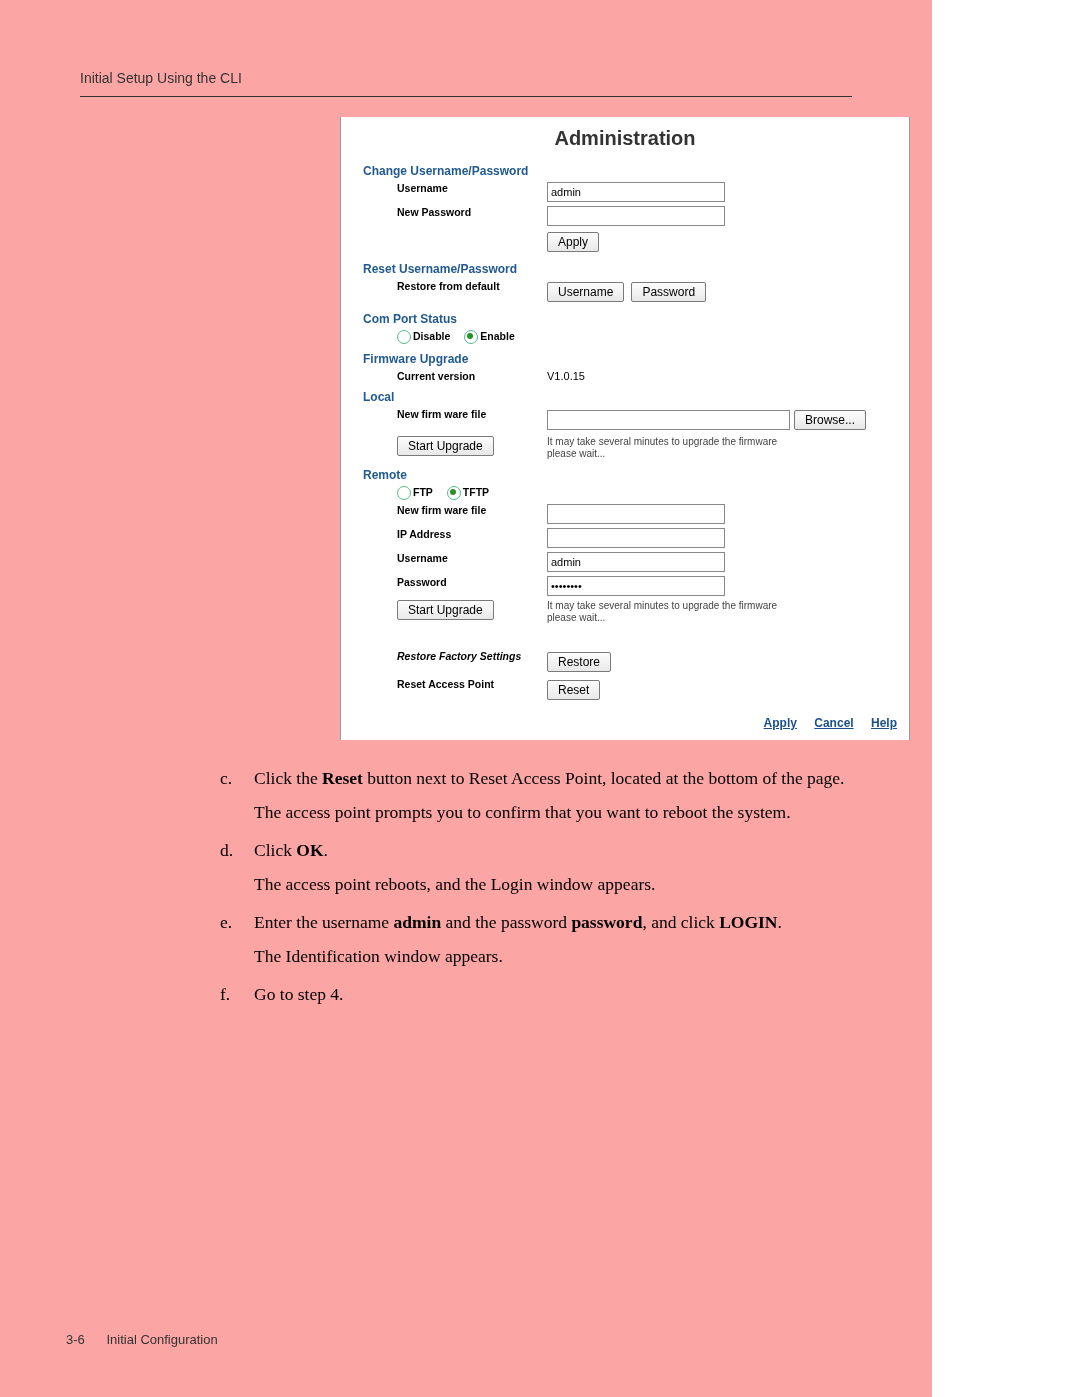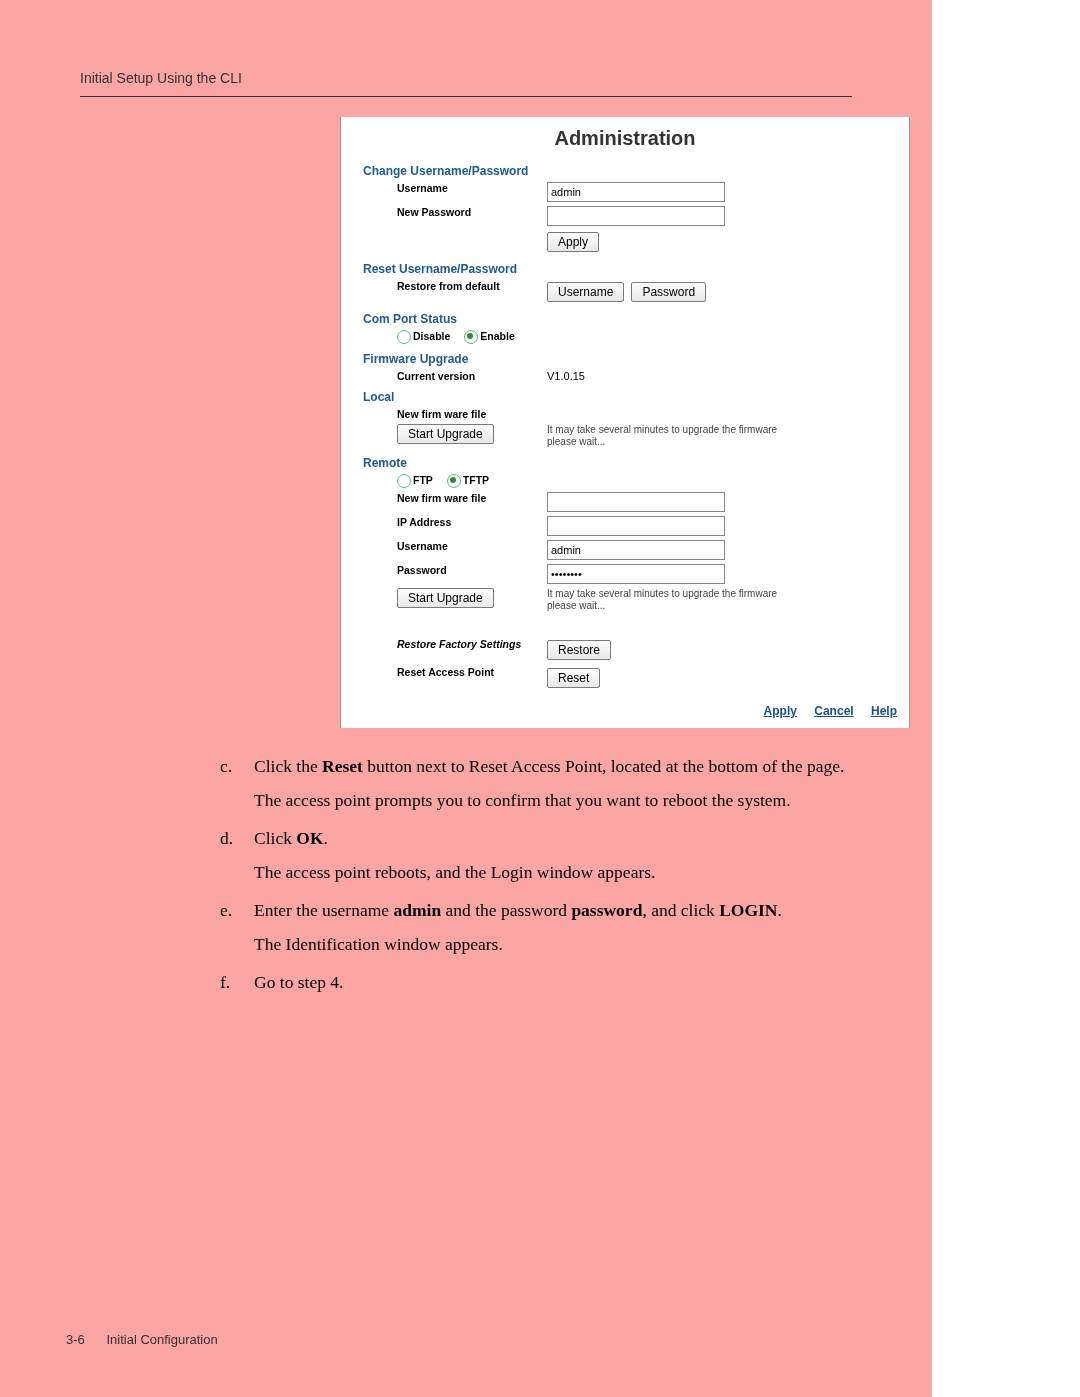--- a/index.html
+++ b/index.html
@@ -193,20 +193,24 @@
 
       <div class="sect-title">Firmware Upgrade</div>
       <div class="frow">
         <div class="lbl">Current version</div>
         <div class="val">V1.0.15</div>
       </div>
 
       <div class="sect-title">Local</div>
       <div class="frow">
         <div class="lbl">New firm ware file</div>
+        <div class="val" style="display:flex; align-items:center; gap:4px;">
+          <input class="text wide" type="text" style="">
+          <button class="btn">Browse...</button>
+        </div>
       </div>
       <div class="frow">
         <div class="lbl" style="padding-left:44px;">
           <button class="btn" style="margin:0;">Start Upgrade</button>
         </div>
         <div class="val"><span class="hint">It may take several minutes to upgrade the firmware please wait...</span></div>
       </div>
 
       <div class="sect-title">Remote</div>
       <div class="frow radio-row" style="padding-left:44px;">

